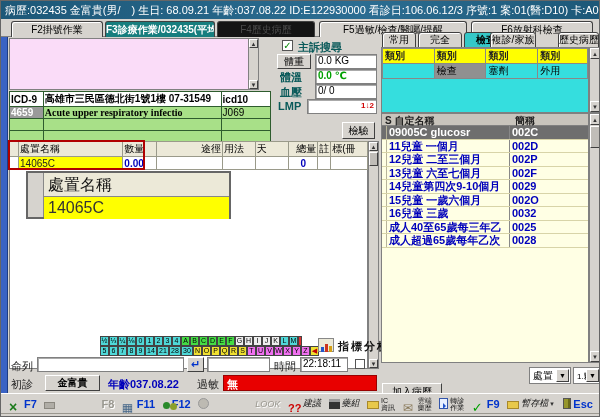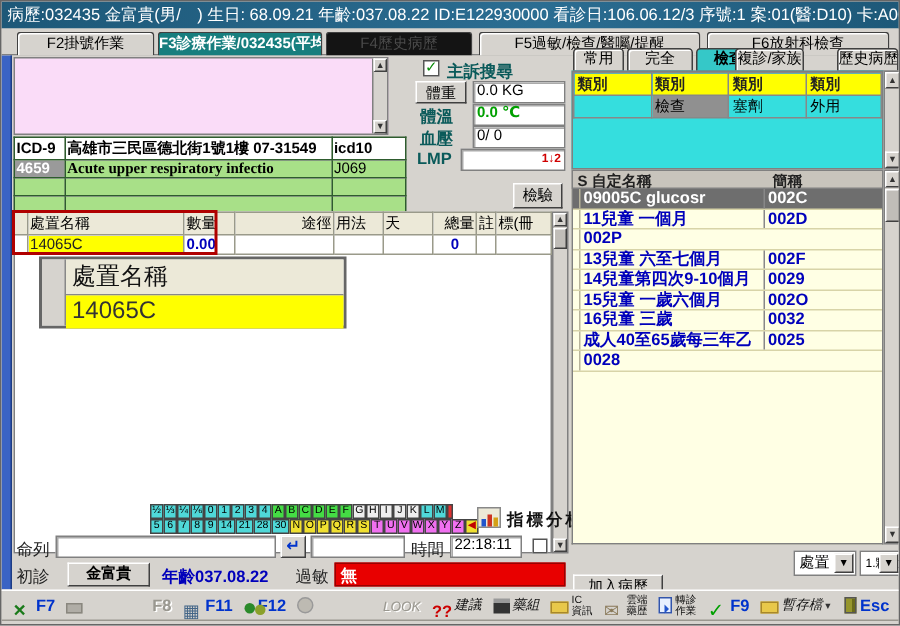--- a/index.html
+++ b/index.html
@@ -352,20 +352,21 @@
           <span class="nm">09005C glucosr</span>
           <span class="ab">002C</span>
         </div>
         <div class="lrow">
           <span class="gut"></span>
           <span class="nm">11兒童 一個月</span>
           <span class="ab">002D</span>
         </div>
         <div class="lrow">
           <span class="gut"></span>
+          <span class="nm">12兒童 二至三個月</span>
           <span class="ab">002P</span>
         </div>
         <div class="lrow">
           <span class="gut"></span>
           <span class="nm">13兒童 六至七個月</span>
           <span class="ab">002F</span>
         </div>
         <div class="lrow">
           <span class="gut"></span>
           <span class="nm">14兒童第四次9-10個月</span>
@@ -381,20 +382,21 @@
           <span class="nm">16兒童 三歲</span>
           <span class="ab">0032</span>
         </div>
         <div class="lrow">
           <span class="gut"></span>
           <span class="nm">成人40至65歲每三年乙</span>
           <span class="ab">0025</span>
         </div>
         <div class="lrow">
           <span class="gut"></span>
+          <span class="nm">成人超過65歲每年乙次</span>
           <span class="ab">0028</span>
         </div>
       </div>
     <div class="vsb" style="left:588px;top:76px;width:12px;height:250px;border:1px solid #808080;">
       <div class="sbbtn" style="top:0;height:11px;line-height:10px;">▲</div>
       <div class="sbthumb" style="top:12px;height:22px;"></div>
       <div class="sbbtn" style="bottom:0;height:11px;line-height:10px;">▼</div>
     </div>
 
     <div class="rbtn" style="left:381px;width:60px;">加入病歷</div>

